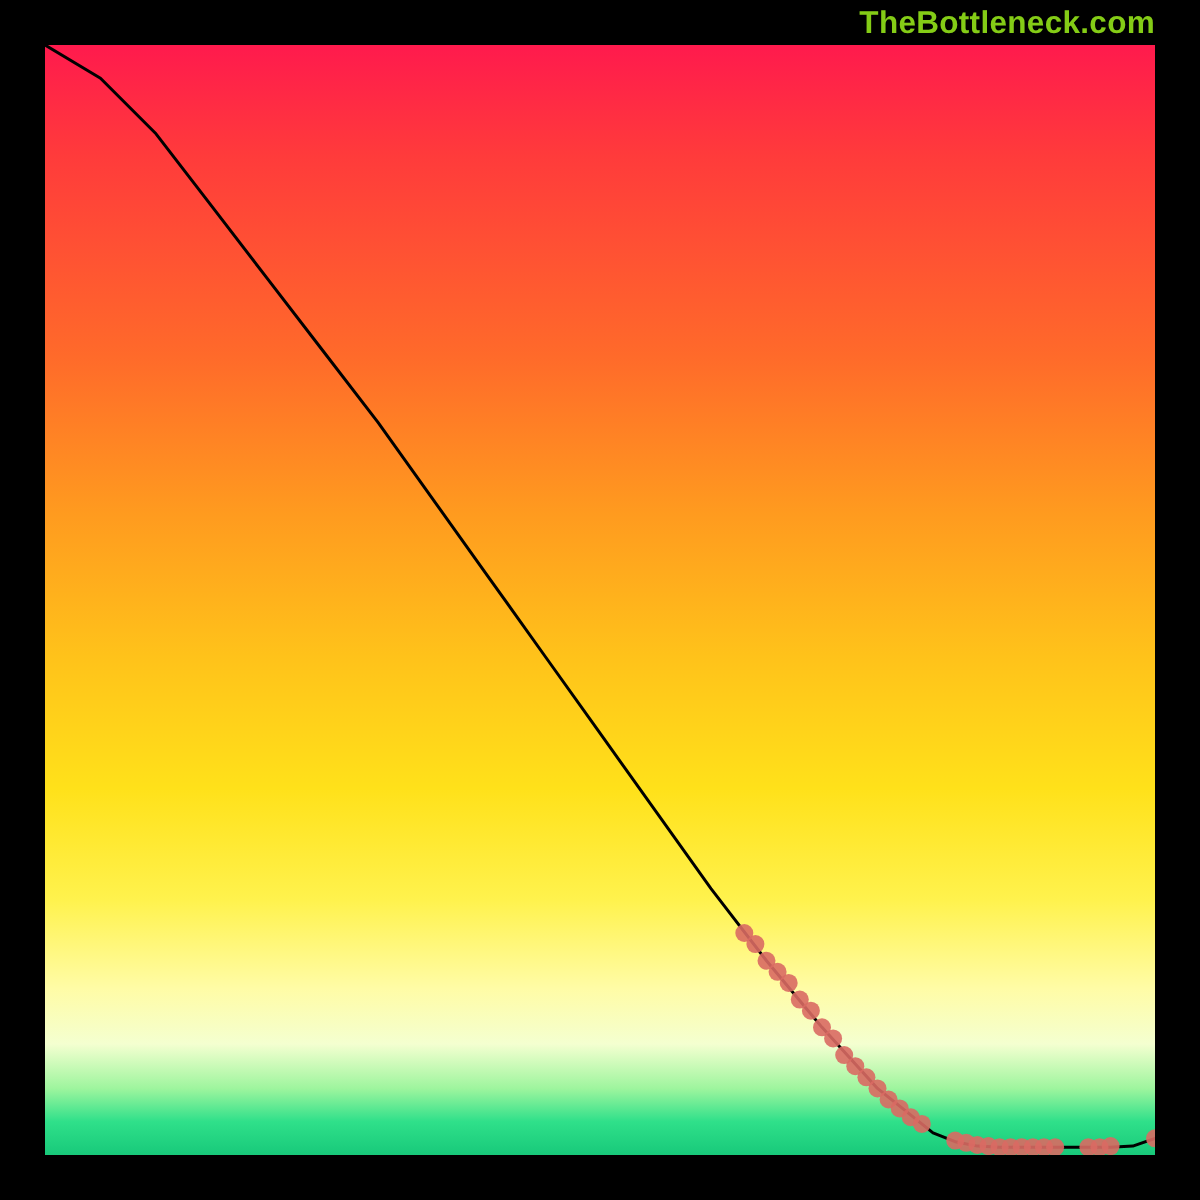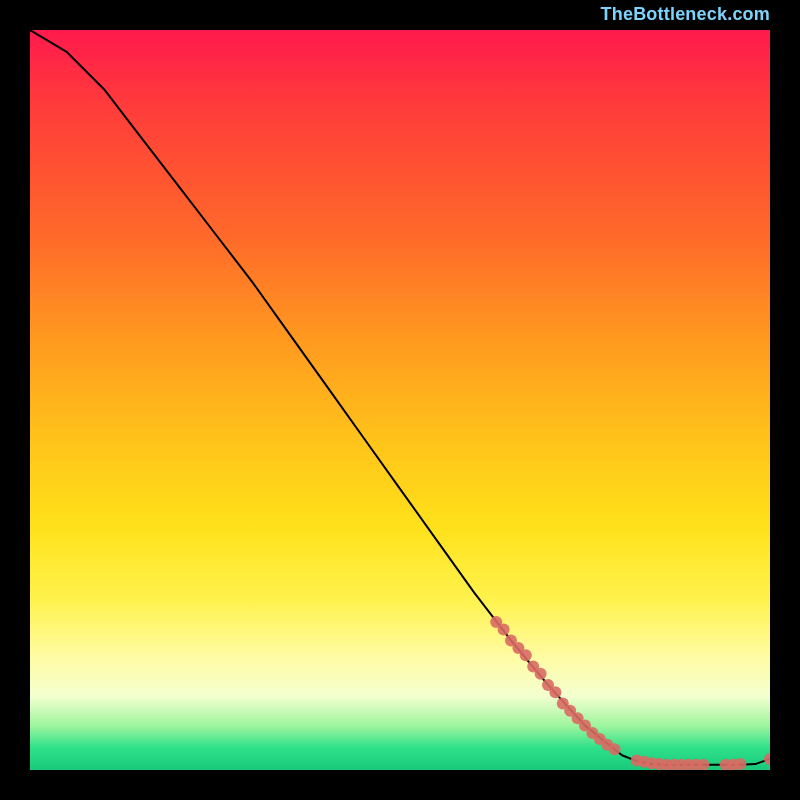--- a/index.html
+++ b/index.html
@@ -37,22 +37,22 @@
       #f4ffd0 90%,
       #9ef59e 94%,
       #2fe08a 97%,
       #18c97a 100%
     );
   }
   .watermark {
     position: absolute;
     top: 4px;
     right: 30px;
-    color: #7dd3fc;
-    font-size: 18px;
+    color: #84cc16;
+    font-size: 21px;
     font-weight: 600;
     letter-spacing: 0.2px;
     user-select: none;
   }
   svg.overlay {
     position: absolute;
     left: 0;
     top: 0;
     width: 740px;
     height: 740px;

